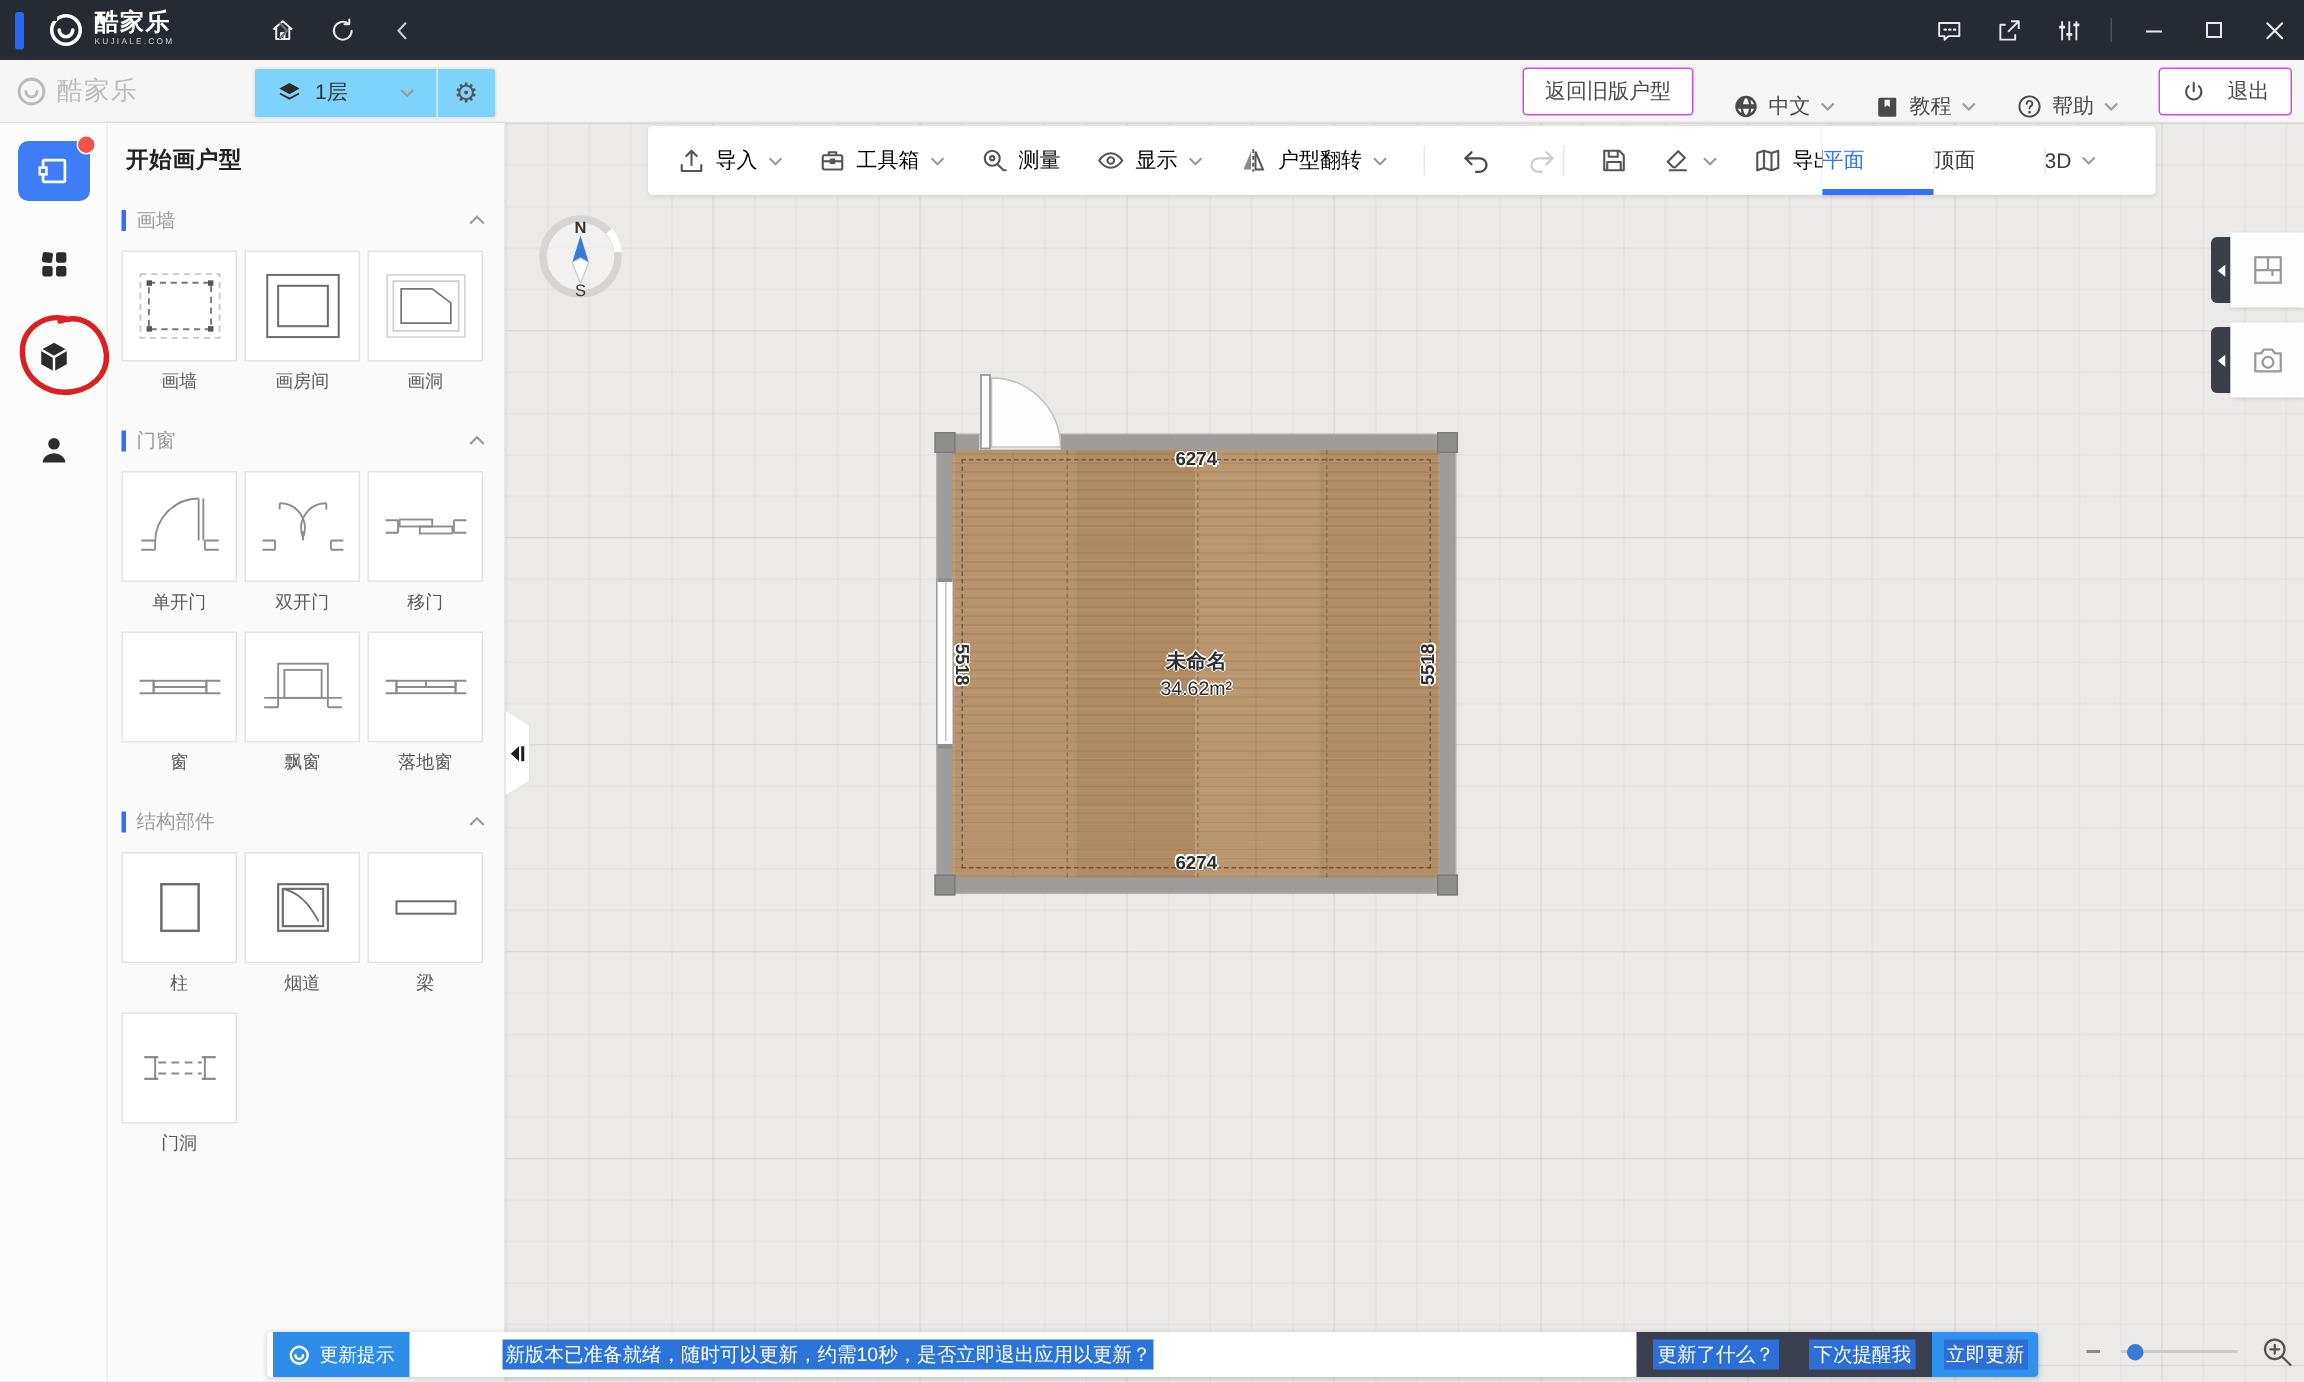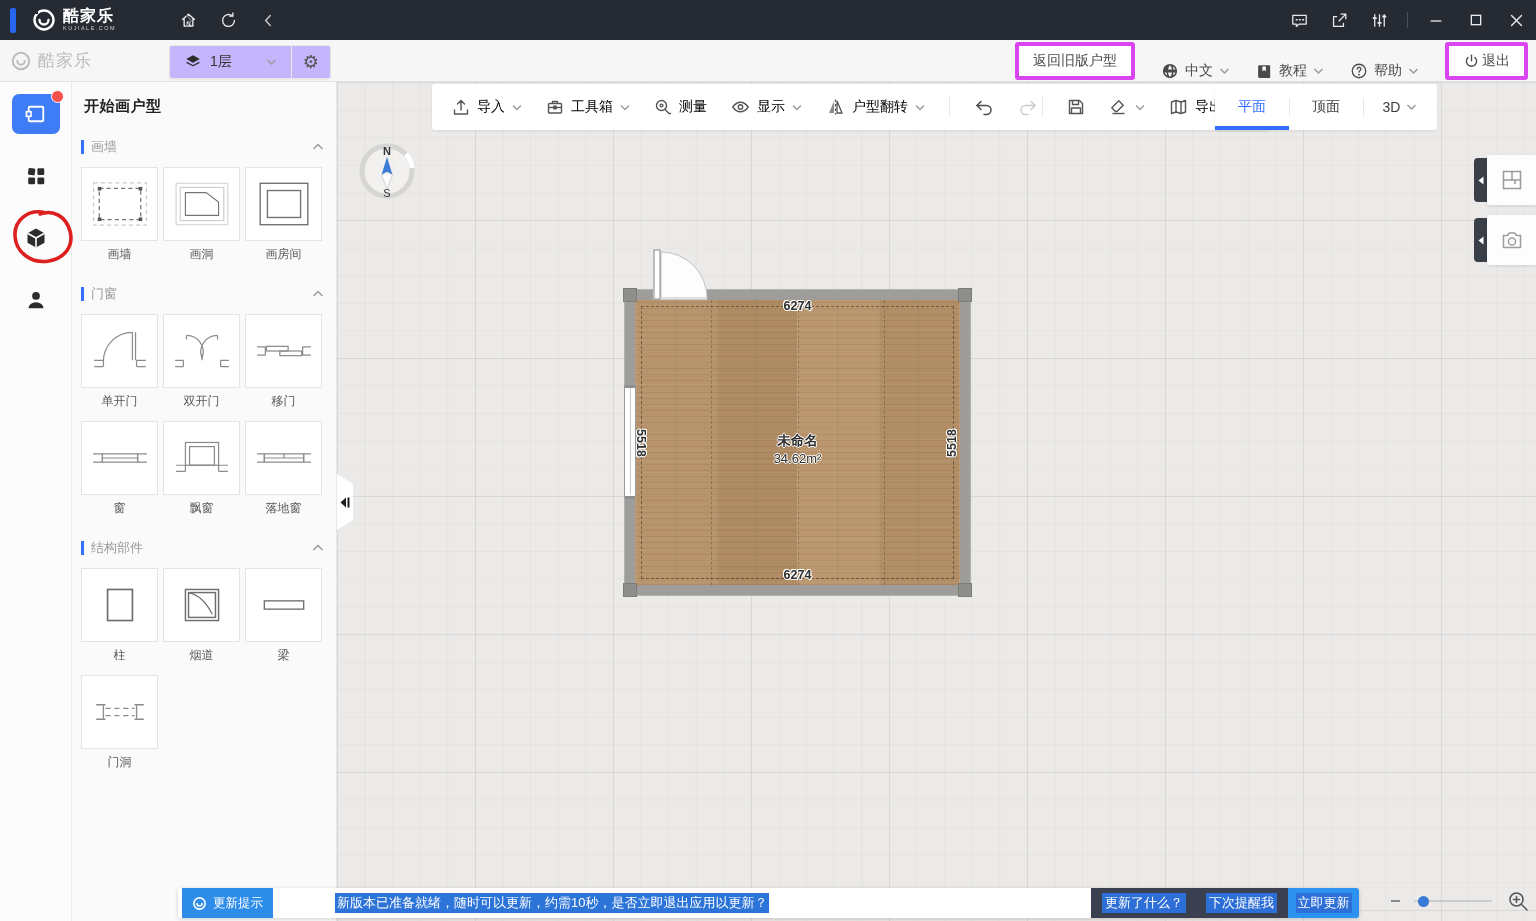--- a/index.html
+++ b/index.html
@@ -20,29 +20,29 @@
   .tb-btn.dim{color:#6d727d;}
   .tb-nav{display:flex;margin-left:52px;}
   .tb-right{position:absolute;right:0;top:0;display:flex;align-items:center;height:40px;}
   .tb-sep{width:1px;height:16px;background:#4a4f59;margin:0 8px;}
 
   
   .header{position:absolute;left:0;top:40px;width:1536px;height:42px;background:#f6f6f6;
           border-bottom:1px solid #e2e2e2;box-sizing:border-box;}
   .hd-brand{position:absolute;left:10px;top:9px;display:flex;align-items:center;gap:6px;color:#bcbcbc;}
   .hd-brand .bt{font-size:17px;letter-spacing:1px;}
-  .hd-floorbox{position:absolute;left:169px;top:5px;height:32px;background:#c4b5fd;border:1px solid #e6e6e6;
+  .hd-floorbox{position:absolute;left:169px;top:5px;height:32px;background:#7dd3fc;border:1px solid #e6e6e6;
                border-radius:3px;display:flex;align-items:flex-end;box-shadow:0 1px 2px rgba(0,0,0,.05);}
   .hd-floor{display:flex;align-items:center;gap:8px;padding:0 14px;height:100%;}
   .hd-floor .lbl{font-size:14px;color:#333;}
   .hd-fsep{width:1px;height:32px;background:#e9e9e9;}
   .hd-gear{width:38px;height:100%;display:flex;align-items:center;justify-content:center;color:#555;font-size:18px;}
   .hd-right{position:absolute;right:8px;top:5px;height:32px;display:flex;align-items:center;gap:26px;}
   .hd-btn{display:flex;align-items:center;gap:6px;font-size:14px;color:#4a4a4a;margin-top:20px;}
-  .hd-btn-box{border:4px solid #d946ef;background:#fff;border-radius:3px;height:30px;
+  .hd-btn-box{border:1px solid #d946ef;background:#fff;border-radius:3px;height:30px;
               display:flex;align-items:center;padding:0 14px;font-size:14px;color:#4a4a4a;}
   .chev{color:#9b9b9b;}
 
   
   .appside{position:absolute;left:0;top:82px;bottom:0;width:72px;background:#fcfcfc;
            border-right:1px solid #ececec;box-sizing:border-box;}
   .as-active{position:absolute;left:12px;top:12px;width:48px;height:40px;border-radius:7px;
              background:#3f7df6;display:flex;align-items:center;justify-content:center;color:#fff;}
   .as-dot{position:absolute;right:-4px;top:-4px;width:11px;height:11px;border-radius:50%;
           background:#f4504d;border:1.5px solid #fcfcfc;}
@@ -80,21 +80,21 @@
            box-shadow:0 1px 3px rgba(0,0,0,.09);display:flex;align-items:center;
            padding:0 20px;gap:24px;}
   .t-item{display:flex;align-items:center;gap:7px;font-size:14px;color:#000000;white-space:nowrap;}
   .t-sep{width:1px;height:20px;background:#e7e7e7;}
   .t-ico{color:#555;}
   .t-ico.dim{color:#ccc;}
 
   
   .tabbar{position:absolute;left:878px;top:2px;width:222px;height:46px;background:#fff;border-radius:3px;
           box-shadow:0 1px 3px rgba(0,0,0,.09);display:flex;}
-  .tab{width:74px;display:flex;align-items:center;justify-content:center;font-size:14px;color:#3c3c3c;gap:6px;}
+  .tab{width:74px;display:flex;align-items:center;font-size:14px;color:#3c3c3c;gap:6px;}
   .tab.active{color:#3370ff;}
   .tab-underline{position:absolute;left:0;bottom:0;width:74px;height:4px;background:#3370ff;}
   .tab-div{position:absolute;top:14px;width:1px;height:18px;background:#e8e8e8;}
 
   
   .compass{position:absolute;left:21px;top:60px;width:58px;height:58px;}
 
   
   .plan{position:absolute;left:288px;top:208px;width:345px;height:305px;background:#9e9d9b;
         overflow:visible;box-shadow:0 0 0 1px rgba(120,120,120,.5);}
@@ -319,21 +319,21 @@
           <path d="M12 16.8v.4" stroke-width="2.2" stroke-linecap="round"></path>
         </svg>
         </span>
       <span>帮助</span>
       <span class="chev">
         <svg width="11" height="8" viewBox="0 0 11 8" fill="none" stroke="#9b9b9b" stroke-width="1.5">
             <path d="M1.5 2 5.5 6l4-4"></path>
           </svg>
         </span>
     </div>
-    <div class="hd-btn-box" style="gap:2px;">
+    <div class="hd-btn-box" style="gap:14px;">
       <span>
         <svg width="17" height="17" viewBox="0 0 24 24" fill="none" stroke="#4a4a4a" stroke-width="1.9" stroke-linecap="round">
           <path d="M12 3v8"></path>
             <path d="M7.2 6.2a7.2 7.2 0 1 0 9.6 0"></path>
         </svg>
         </span>
       <span>退出</span>
     </div>
   </div>
 </div>
@@ -403,36 +403,36 @@
           <rect x="6.5" y="6.5" width="3.5" height="3.5" fill="#555" stroke="none"></rect>
           <rect x="46" y="6.5" width="3.5" height="3.5" fill="#555" stroke="none"></rect>
           <rect x="6.5" y="36" width="3.5" height="3.5" fill="#555" stroke="none"></rect>
           <rect x="46" y="36" width="3.5" height="3.5" fill="#555" stroke="none"></rect>
         </svg>
       </div>
       <div class="p-lbl">画墙</div>
     </div>
     <div class="p-item">
       <div class="p-thumb">
+        <svg width="58" height="48" viewBox="0 0 56 46" fill="none" stroke="#6e6e6e" stroke-width="1.3">
+          <rect x="5" y="3" width="46" height="40"></rect>
+            <rect x="12" y="10" width="32" height="26"></rect>
+        </svg>
+      </div>
+      <div class="p-lbl">画房间</div>
+    </div>
+    <div class="p-item">
+      <div class="p-thumb">
         <svg width="58" height="48" viewBox="0 0 56 46" fill="none" stroke="#9a9a9a" stroke-width="1.1">
           <rect x="3" y="3" width="50" height="40" stroke="#d5d5d5"></rect>
           <rect x="7" y="7" width="42" height="32" stroke="#cdcdcd"></rect>
           <path d="M12 12h20l12 9v13H12z" stroke="#777"></path>
         </svg>
       </div>
       <div class="p-lbl">画洞</div>
-    </div>
-    <div class="p-item">
-      <div class="p-thumb">
-        <svg width="58" height="48" viewBox="0 0 56 46" fill="none" stroke="#6e6e6e" stroke-width="1.3">
-          <rect x="5" y="3" width="46" height="40"></rect>
-            <rect x="12" y="10" width="32" height="26"></rect>
-        </svg>
-      </div>
-      <div class="p-lbl">画房间</div>
     </div>
   </div>
 
   <div class="p-sec">
     <span class="bar"></span>
     <span class="s-lbl">门窗</span>
     <span>
       <svg width="12" height="8" viewBox="0 0 12 8" fill="none" stroke="#9b9b9b" stroke-width="1.5">
           <path d="M1.5 6 6 1.5 10.5 6"></path>
         </svg>

